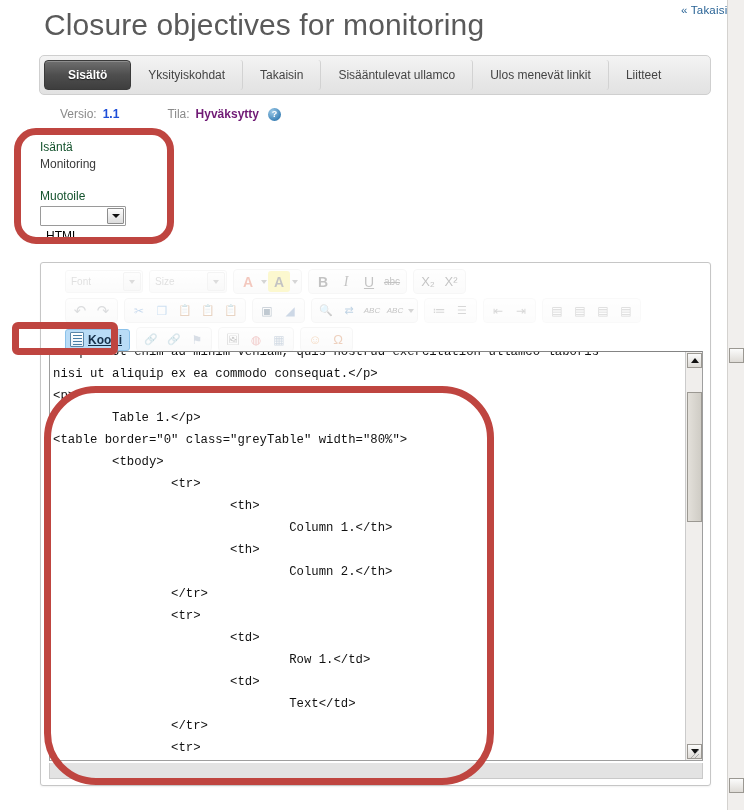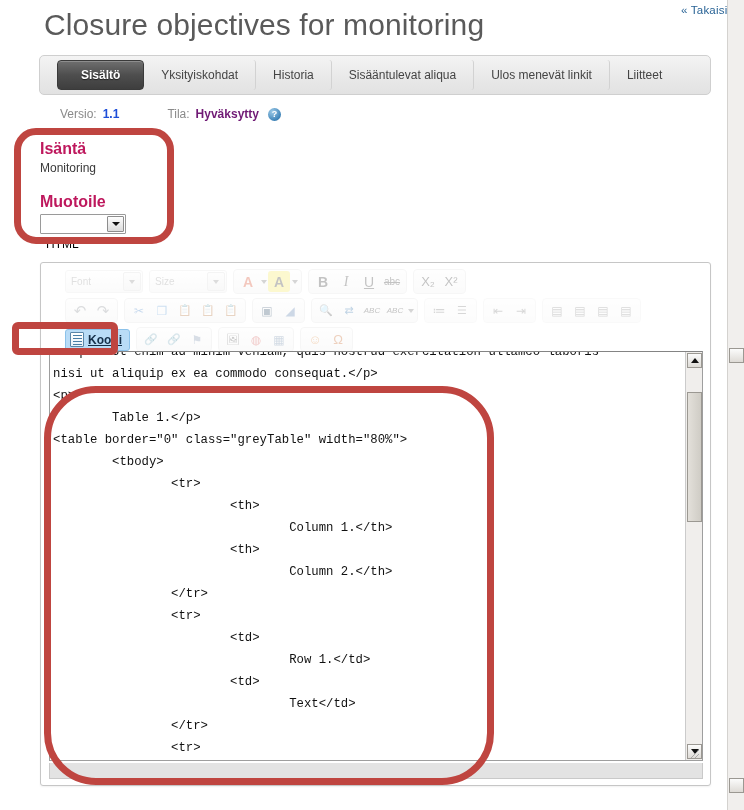--- a/index.html
+++ b/index.html
@@ -41,21 +41,21 @@
   
   .tabbar {
     position: absolute;
     left: 39px; top: 55px;
     width: 672px; height: 40px;
     background: linear-gradient(to bottom, #f4f4f4 0%, #e9e9e9 55%, #e2e2e2 100%);
     border: 1px solid #cfcfcf;
     border-radius: 5px;
     display: flex;
     align-items: stretch;
-    padding: 4px 17px;
+    padding: 4px 4px;
   }
   .tab {
     display: flex;
     align-items: center;
     justify-content: center;
     padding: 0 17px;
     font-size: 12px;
     color: #444;
     border-right: 1px solid #d2d2d2;
     cursor: pointer;
@@ -102,23 +102,23 @@
     cursor: pointer;
   }
 
   
   .meta-fields {
     position: absolute;
     left: 40px; top: 140px;
     width: 140px;
   }
   .field-label {
-    font-size: 16px;
-    font-weight: 700;
-    color: #be185d;
+    font-size: 12px;
+    font-weight: 400;
+    color: #14532d;
     margin-bottom: 3px;
   }
   .field-value {
     font-size: 12px;
     color: #3a3a3a;
     margin-bottom: 18px;
   }
   .select-wrap {
     position: relative;
     display: inline-block;
@@ -379,22 +379,22 @@
 
 <div id="page">
 
   <a class="back-link" href="#">« Takaisin</a>
 
   <div class="page-title">Closure objectives for monitoring</div>
 
   <div class="tabbar">
     <div class="tab active">Sisältö</div>
     <div class="tab">Yksityiskohdat</div>
-    <div class="tab">Historia</div>
-    <div class="tab">Sisääntulevat aliqua</div>
+    <div class="tab">Takaisin</div>
+    <div class="tab">Sisääntulevat ullamco</div>
     <div class="tab">Ulos menevät linkit</div>
     <div class="tab">Liitteet</div>
   </div>
 
   <div class="meta-row">
     <span class="label">Versio:</span>
     <span class="value">1.1</span>
     <span class="gap"></span>
     <span class="label">Tila:</span>
     <span class="status">Hyväksytty</span>

